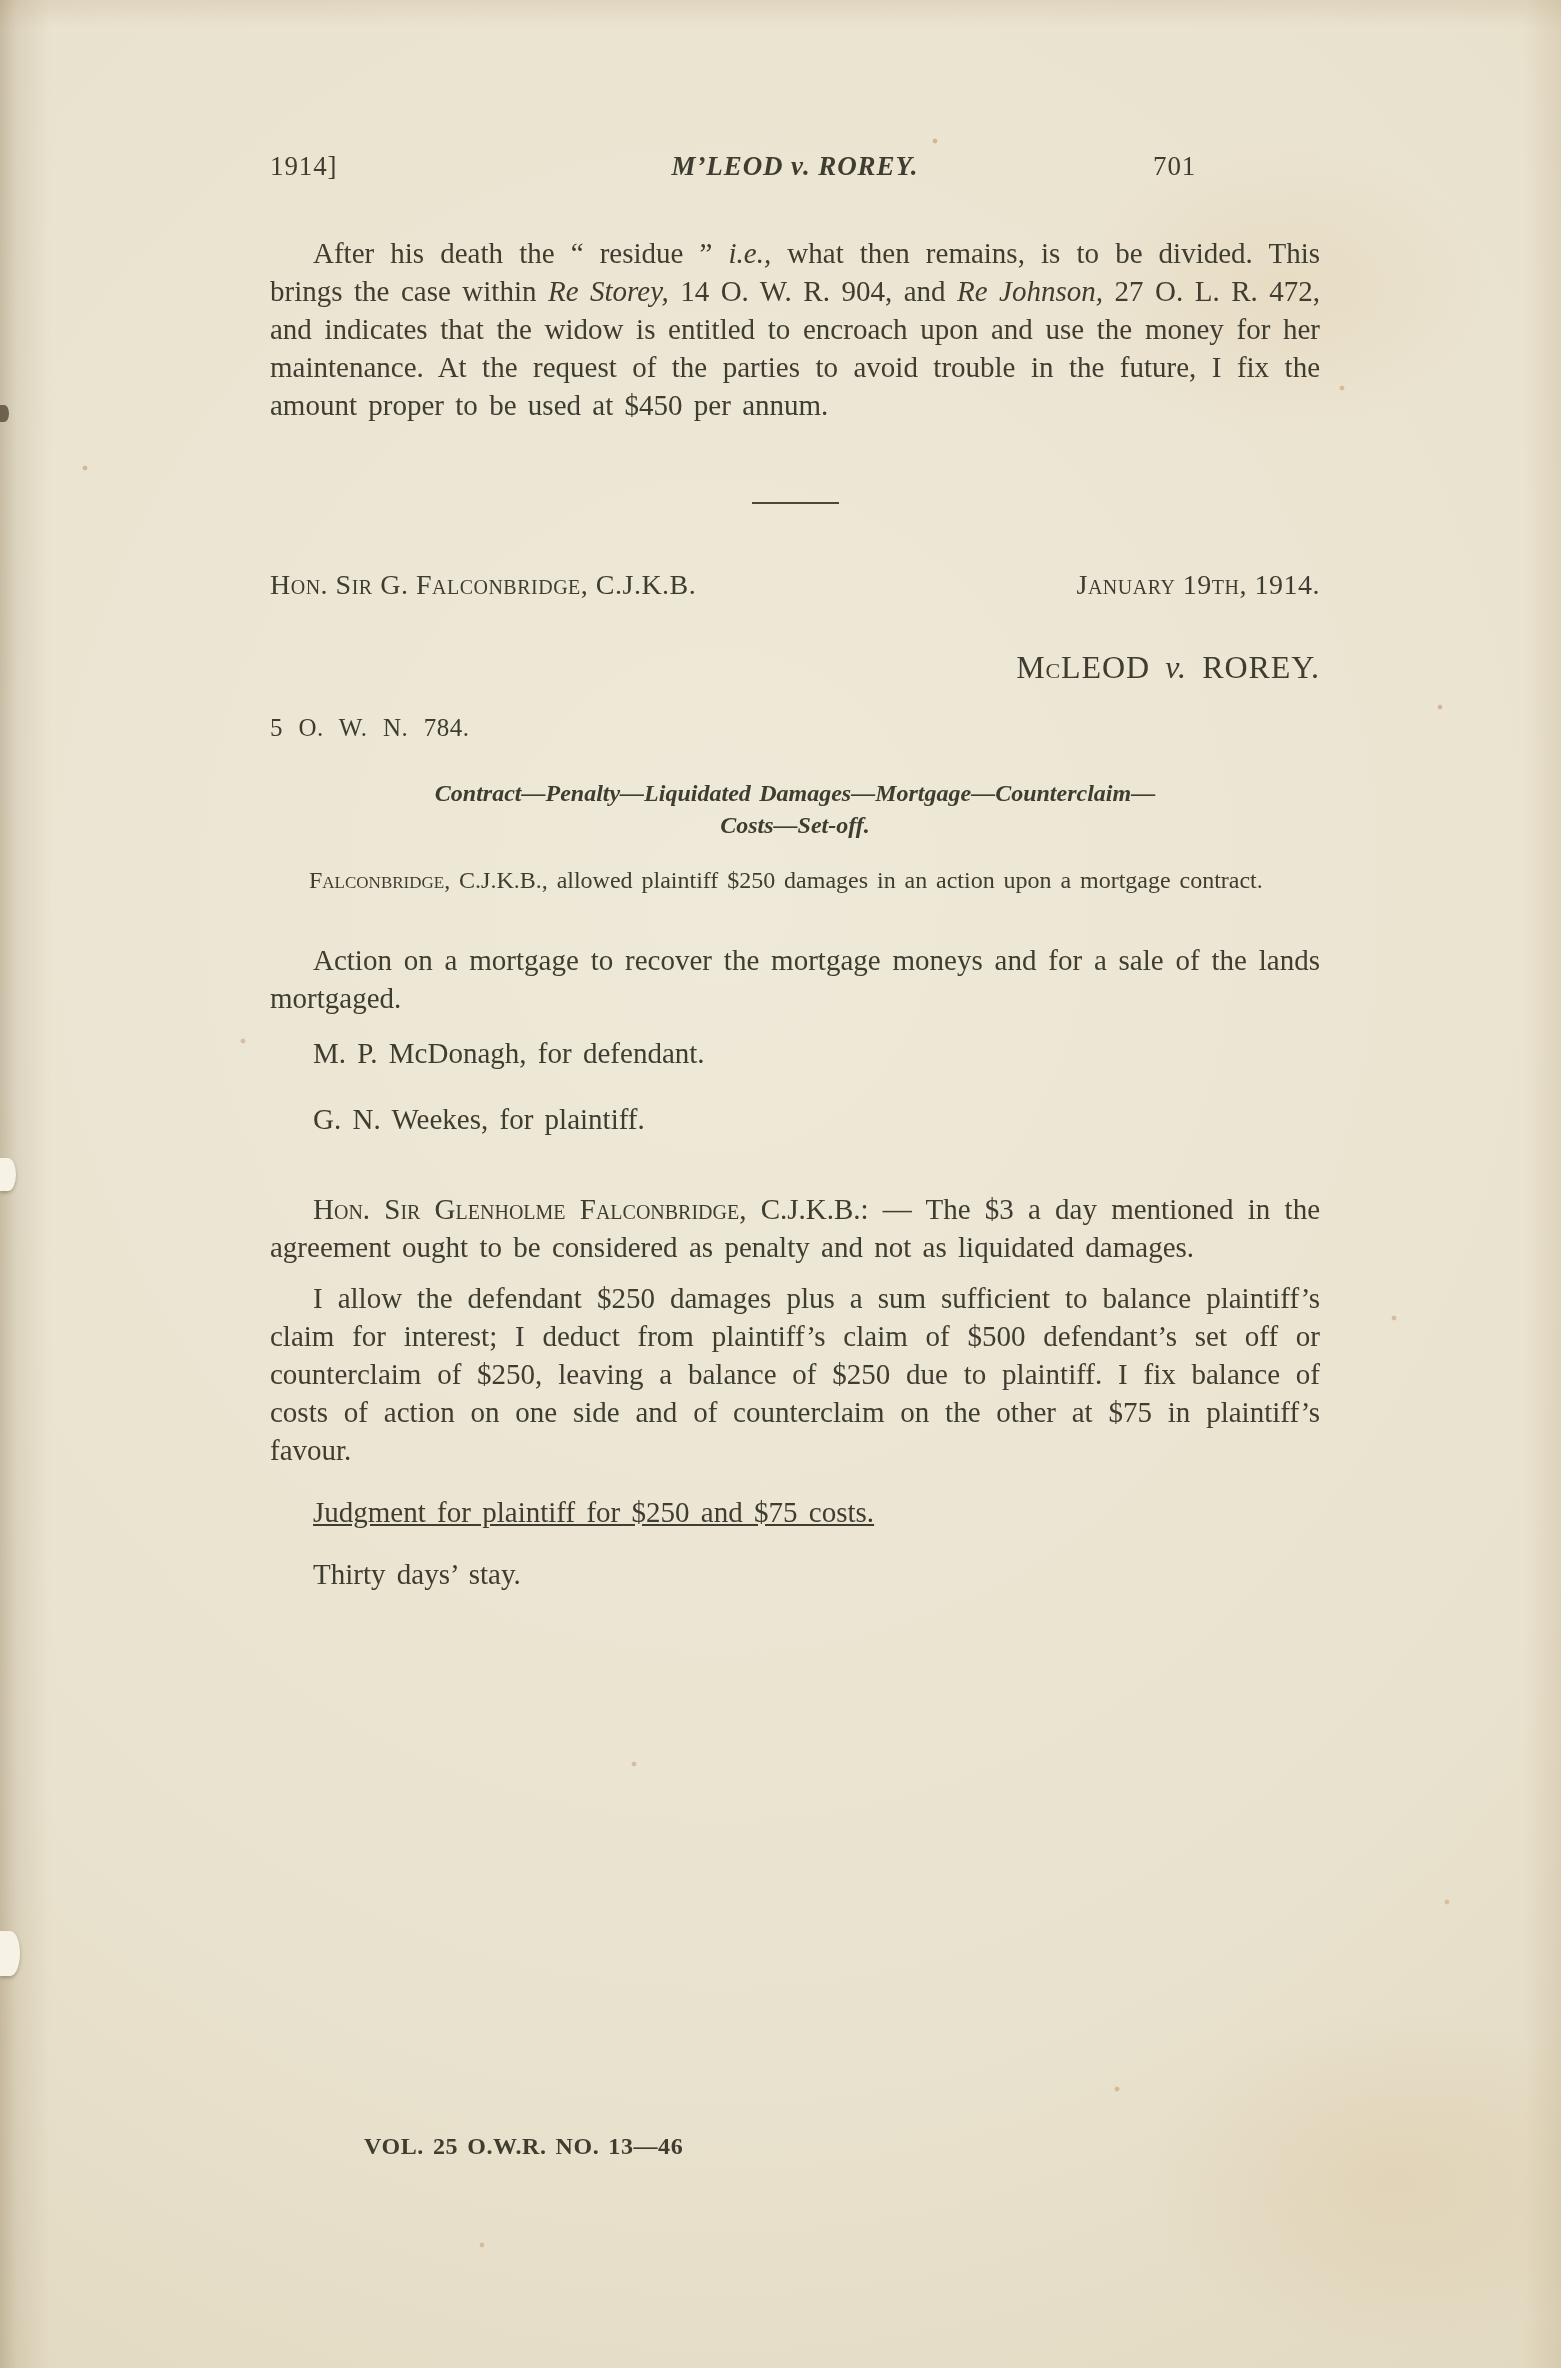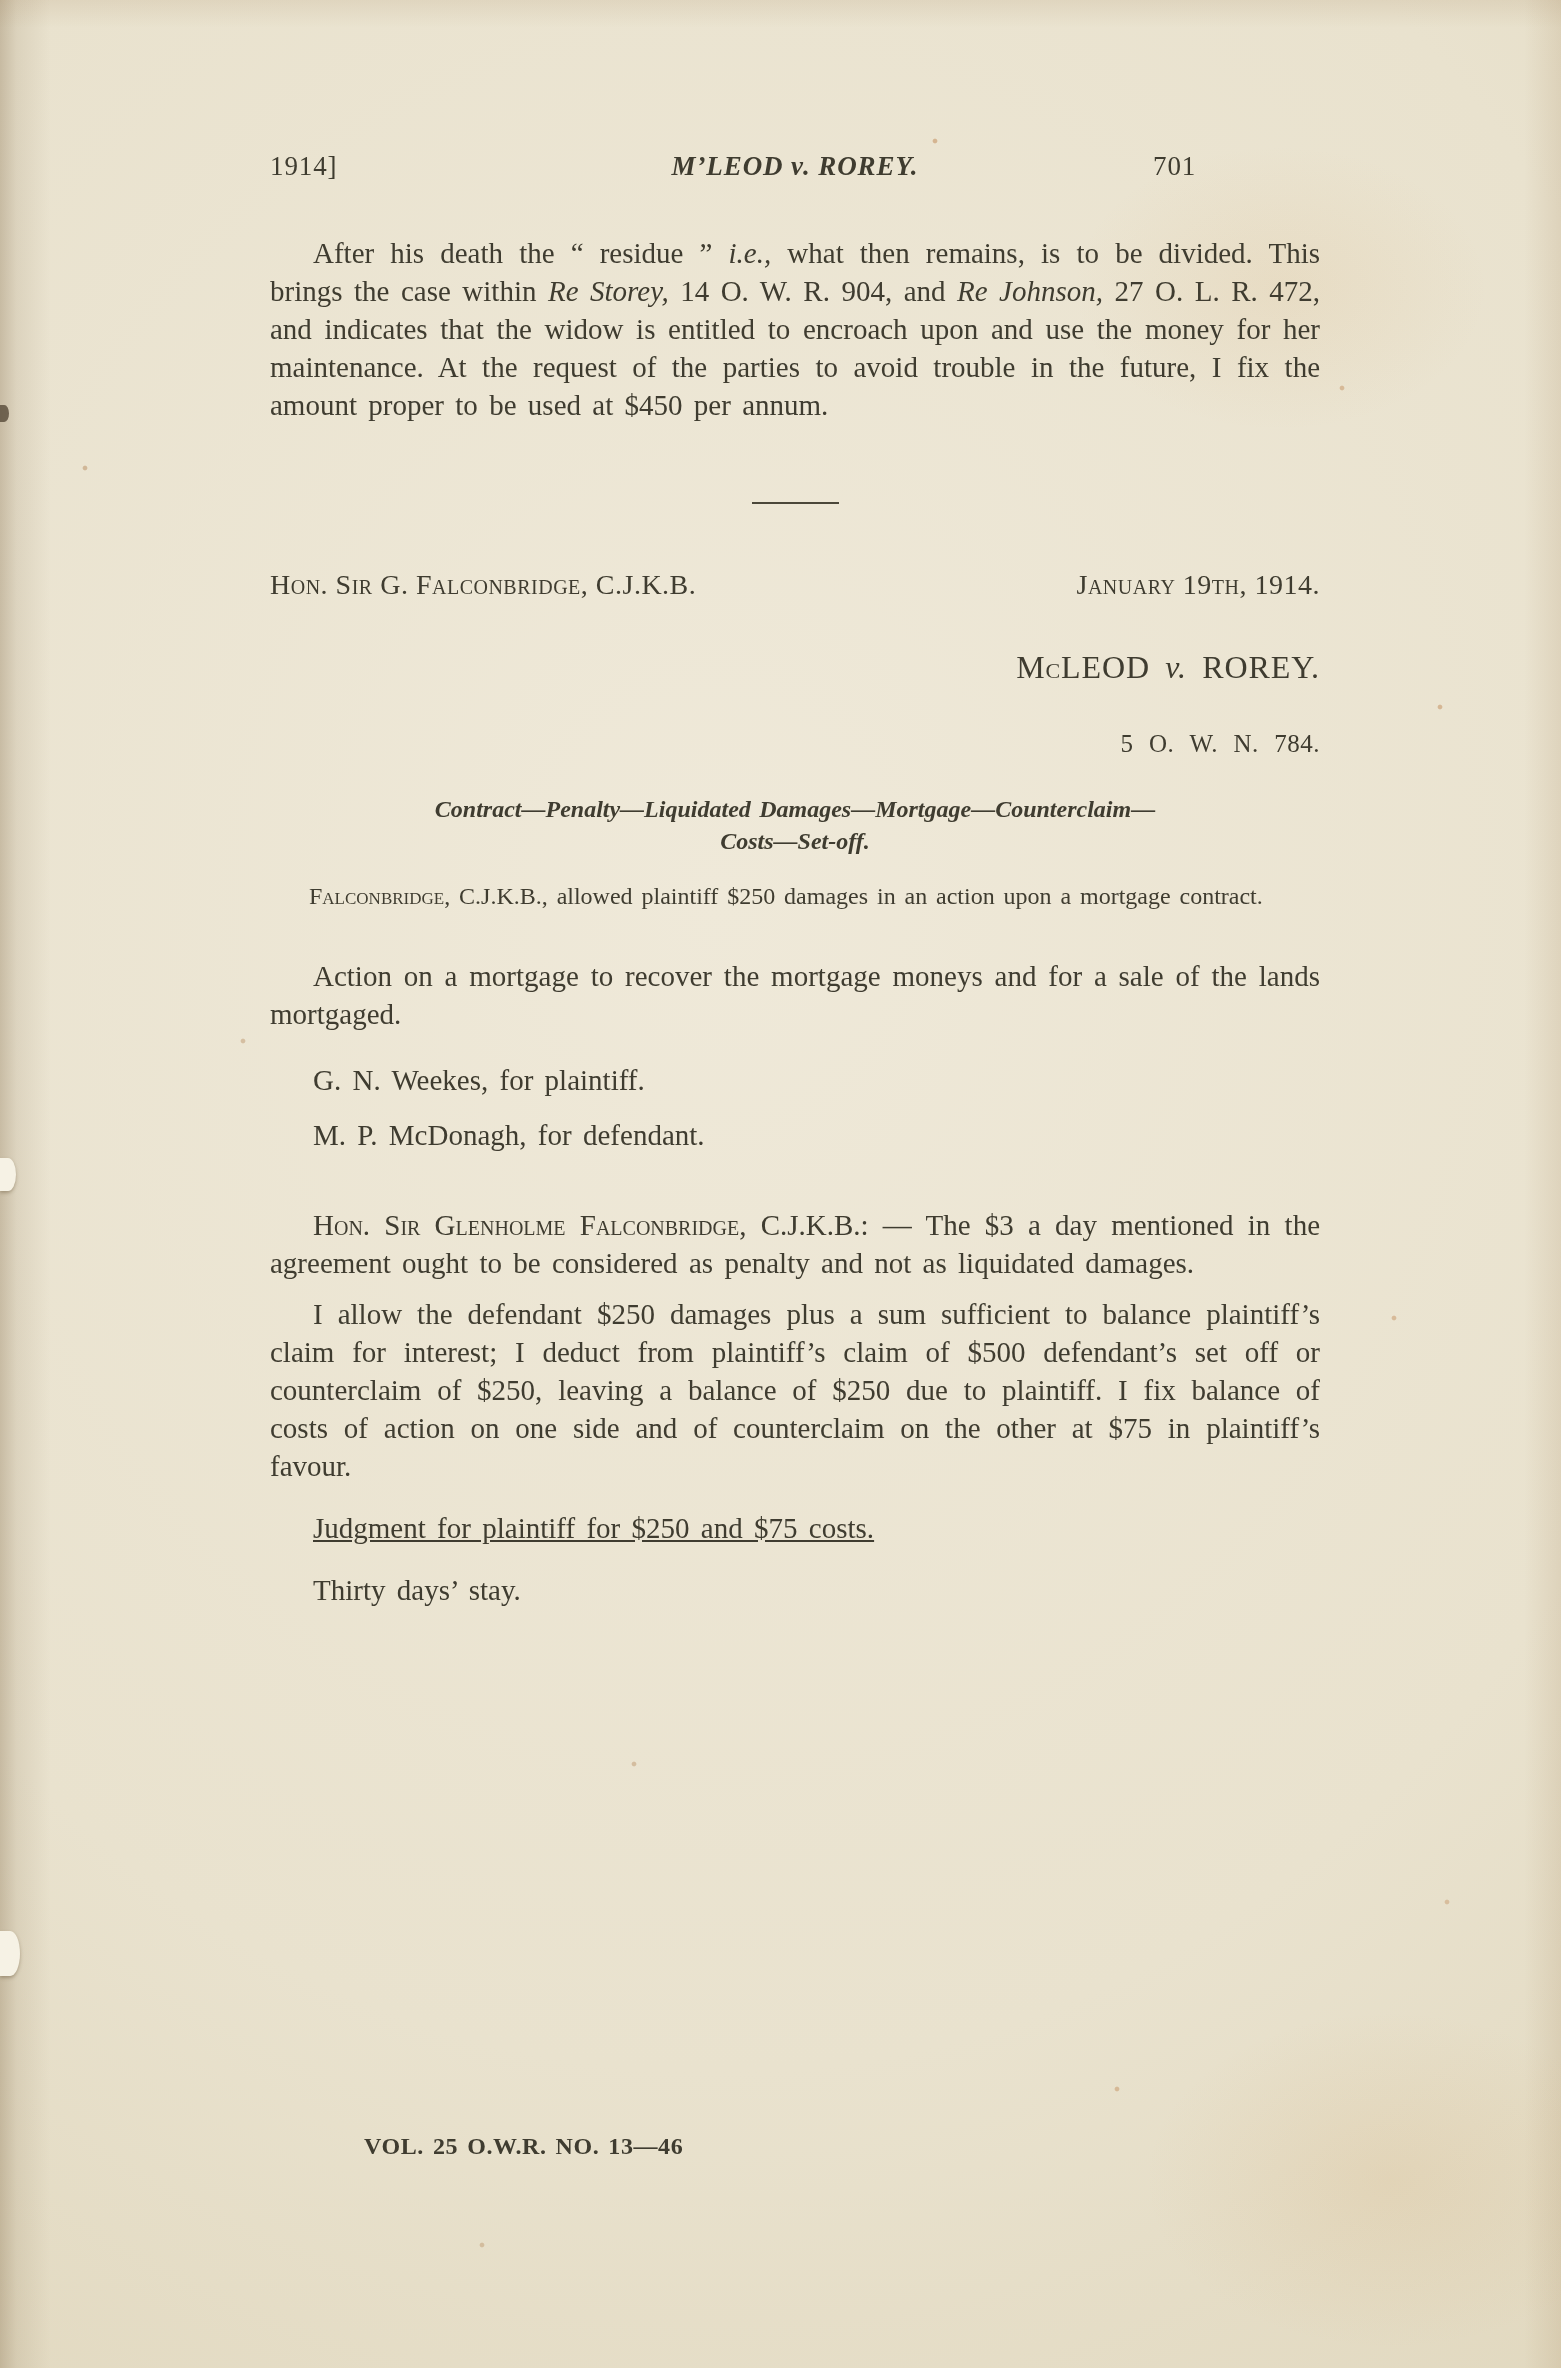--- a/index.html
+++ b/index.html
@@ -42,21 +42,21 @@
   .sc { font-variant:small-caps; }
 
   .p-residue { margin-top:52px; }
   .p-costs  { margin-top:13px; }
 
   .sep { margin:78px auto 0 auto; width:87px; border:none; border-top:2.8px solid #4b4739; }
 
   .judge-row { margin-top:65px; display:flex; justify-content:space-between; font-size:28px; letter-spacing:0.5px;gap:16px; }
 
   .case-title { margin-top:48px; text-align:right; font-size:32px; font-weight:normal; letter-spacing:0.9px; word-spacing:.2em; }
-  .citation   { margin-top:44px; text-align:right; font-size:25px; word-spacing:.35em; letter-spacing:0.5px; }
+  .citation   { margin-top:28px; text-align:left; font-size:25px; word-spacing:.35em; letter-spacing:0.5px; }
 
   .headnote { margin-top:35px; text-align:center; font-style:italic; font-weight:bold; font-size:24px; line-height:32px; word-spacing:.1em; }
 
   .summary { margin-top:24px; font-size:24px; line-height:31px; text-align:justify; text-indent:39px; word-spacing:.12em; }
 
   .p-action   { margin-top:45px; }
   .counsel-1  { margin-top:28px; }
   .counsel-2  { margin-top:16.7px; }
   .p-holding  { margin-top:52px; }
   .p-allow    { margin-top:13px; }
@@ -103,22 +103,22 @@
 
     <div class="headnote">
       <span>Contract—Penalty—Liquidated Damages—Mortgage—Counterclaim—</span><br>
       <span>Costs—Set-off.</span>
     </div>
 
     <p class="summary"><span class="sc">Falconbridge, C.J.K.B.,</span><span> allowed plaintiff $250 damages in an action upon a mortgage contract.</span></p>
 
     <p class="b indent p-action">Action on a mortgage to recover the mortgage moneys and for a sale of the lands mortgaged.</p>
 
+    <p class="b indent counsel-2">M. P. McDonagh, for defendant.</p>
     <p class="b indent counsel-1">G. N. Weekes, for plaintiff.</p>
-    <p class="b indent counsel-2">M. P. McDonagh, for defendant.</p>
 
     <p class="b indent p-holding"><span class="sc">Hon. Sir Glenholme Falconbridge,</span><span> C.J.K.B.: — The $3 a day mentioned in the agreement ought to be considered as penalty and not as liquidated damages.</span></p>
 
     <p class="b indent p-allow">I allow the defendant $250 damages plus a sum sufficient to balance plaintiff’s claim for interest; I deduct from plaintiff’s claim of $500 defendant’s set off or counterclaim of $250, leaving a balance of $250 due to plaintiff. I fix balance of costs of action on one side and of counterclaim on the other at $75 in plaintiff’s favour.</p>
 
     <p class="b indent p-judgment">Judgment for plaintiff for $250 and $75 costs.</p>
 
     <p class="b indent p-stay">Thirty days’ stay.</p>
 
   </div>

